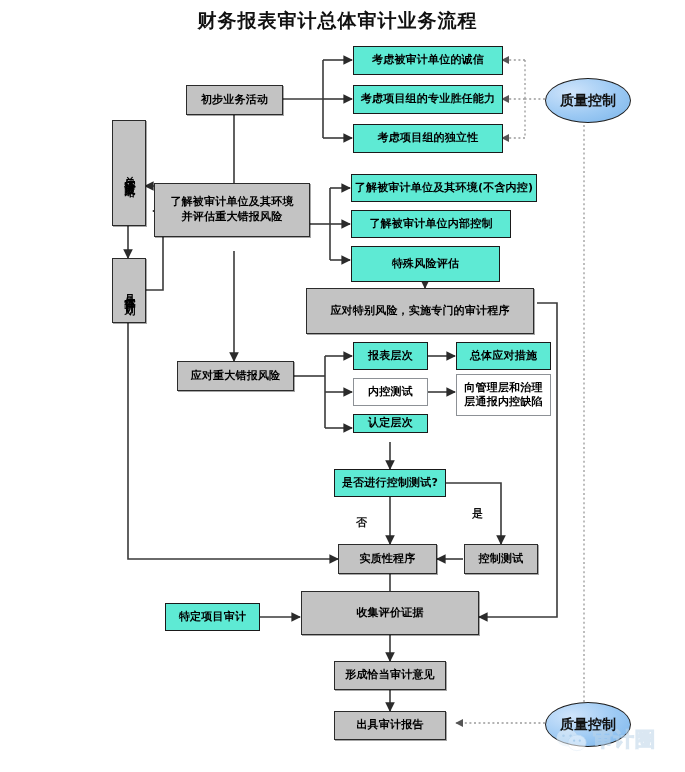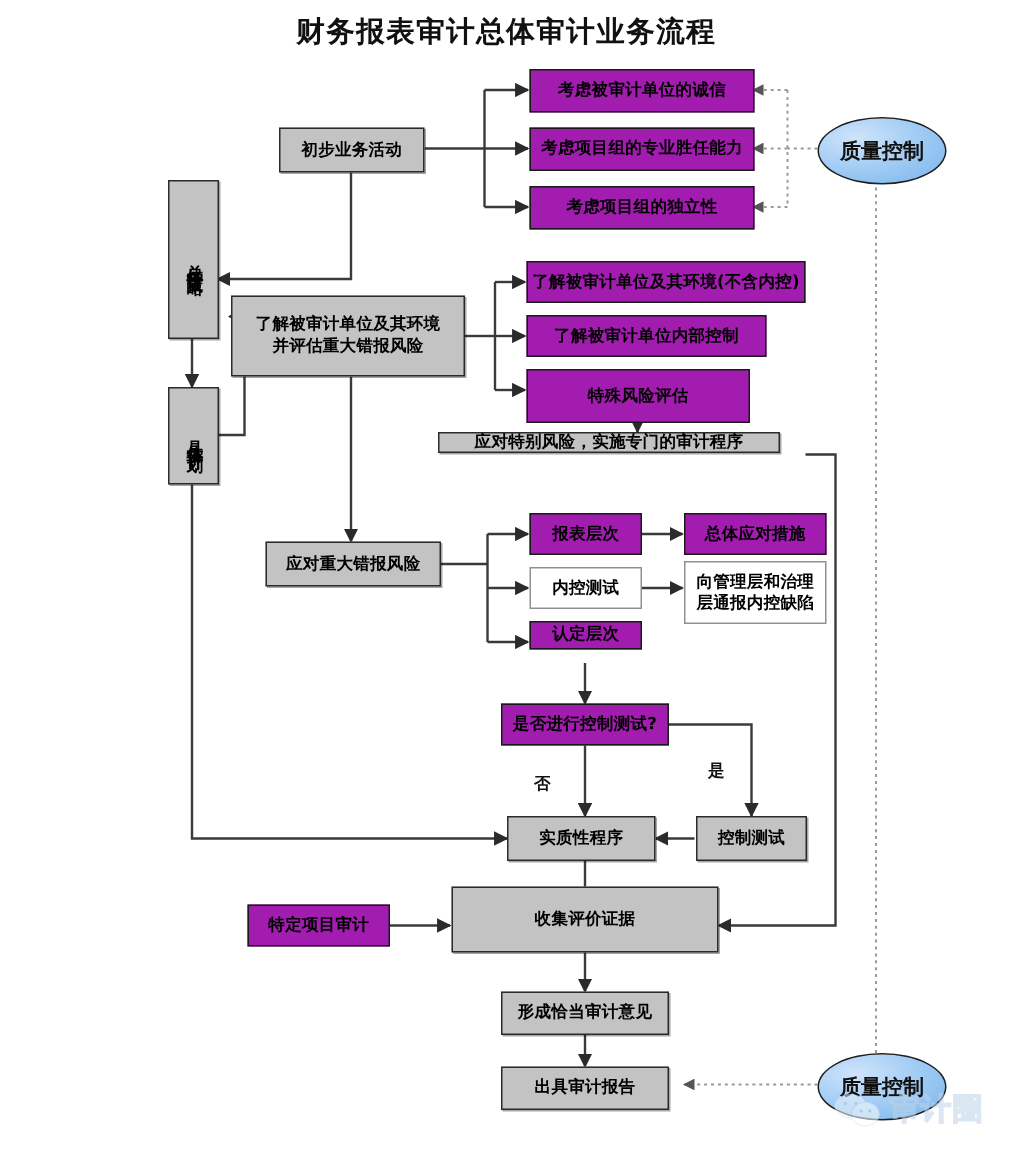--- a/index.html
+++ b/index.html
@@ -22,21 +22,21 @@
     font-weight:600;
     letter-spacing:0.2px;
     z-index:3;
   }
   .gray {
     background:#c3c3c3;
     border:1px solid #2b2b2b;
     box-shadow:1px 1px 0 rgba(0,0,0,0.35);
   }
   .white {
-    background:#a21caf;
+    background:#5eead4;
     border:1px solid #1a1a1a;
   }
   .whitefaint {
     background:#ffffff;
     border:1px solid #8d9196;
   }
   .vert {
     writing-mode:vertical-rl;
     text-orientation:upright;
     letter-spacing:2px;
@@ -174,32 +174,32 @@
   <div class="node white" style="left:353px; top:85px; width:150px; height:29px;">考虑项目组的专业胜任能力</div>
 
   <div class="node white" style="left:353px; top:124px; width:150px; height:29px;">考虑项目组的独立性</div>
 
   <div class="ellipse" style="left:545px; top:78px; width:84px; height:43px;">质量控制</div>
 
   <div class="node gray vert" style="left:112px; top:120px; width:34px; height:106px;">总体审计策略</div>
 
   <div class="node gray vert" style="left:112px; top:258px; width:34px; height:65px;">具体审计计划</div>
 
-  <div class="node gray" style="left:154px; top:197px; width:156px; height:54px; flex-direction:column;">
+  <div class="node gray" style="left:154px; top:183px; width:156px; height:54px; flex-direction:column;">
     <span>了解被审计单位及其环境</span>
     <span>并评估重大错报风险</span>
   </div>
 
   <div class="node white" style="left:351px; top:174px; width:186px; height:28px; font-size:11px;">了解被审计单位及其环境(不含内控)</div>
 
   <div class="node white" style="left:351px; top:210px; width:160px; height:28px;">了解被审计单位内部控制</div>
 
   <div class="node white" style="left:351px; top:246px; width:149px; height:36px;">特殊风险评估</div>
 
-  <div class="node gray" style="left:292px; top:288px; width:228px; height:14px;">应对特别风险，实施专门的审计程序</div>
+  <div class="node gray" style="left:306px; top:288px; width:228px; height:46px;">应对特别风险，实施专门的审计程序</div>
 
   <div class="node gray" style="left:177px; top:361px; width:117px; height:30px;">应对重大错报风险</div>
 
   <div class="node white" style="left:353px; top:342px; width:75px; height:28px;">报表层次</div>
 
   <div class="node white" style="left:456px; top:342px; width:95px; height:28px;">总体应对措施</div>
 
   <div class="node whitefaint" style="left:353px; top:378px; width:75px; height:28px;">内控测试</div>
 
   <div class="node whitefaint" style="left:456px; top:374px; width:95px; height:42px; flex-direction:column; line-height:1.25;">

